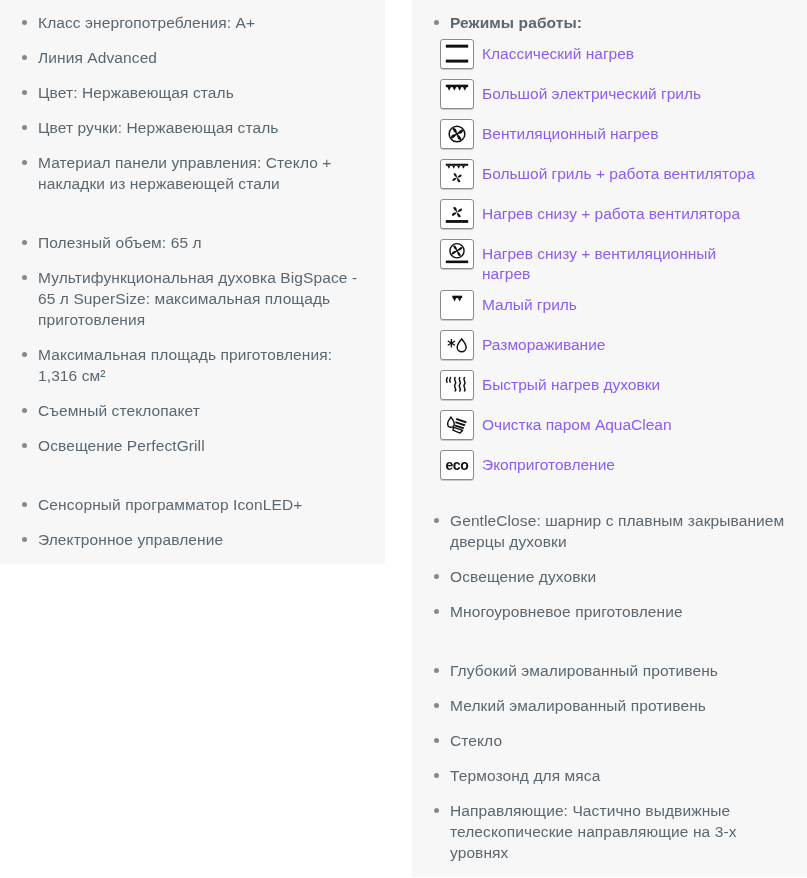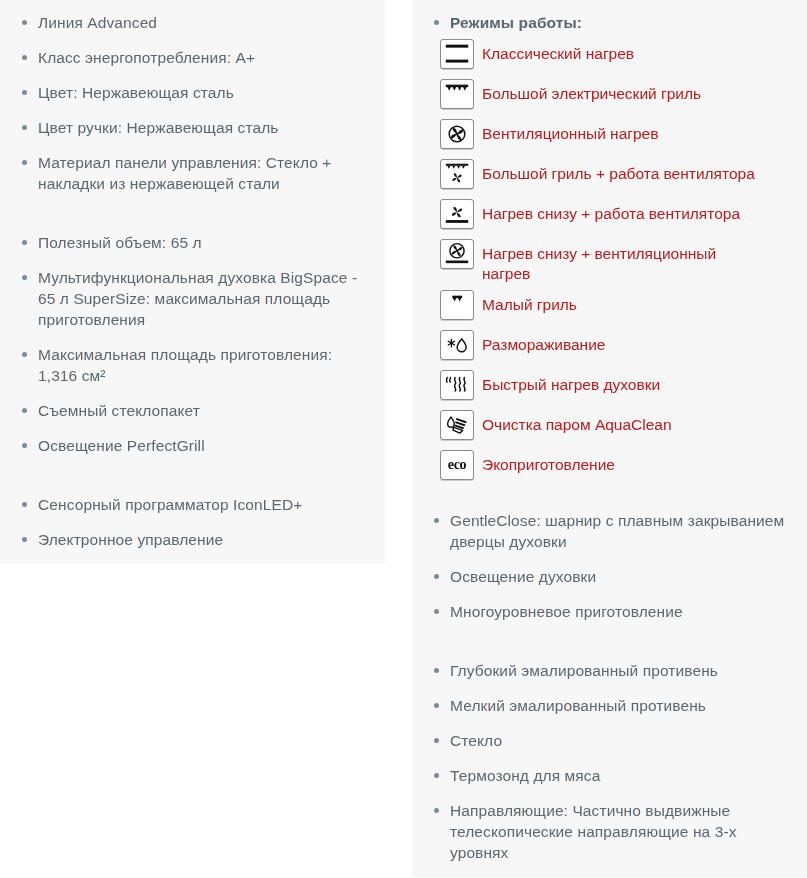--- a/index.html
+++ b/index.html
@@ -54,21 +54,21 @@
   .modes > li{
     display:flex;
     align-items:flex-start;
     margin-bottom:6px;
     min-height:34px;
   }
   .modes > li:last-child{margin-bottom:0;}
   .mode-label{
     font-size:15.5px;
     line-height:20px;
-    color:#b91c1c;
+    color:#8b5cf6;
     padding-top:5px;
     padding-left:8px;
     max-width:285px;
   }
   .icon-box{
     flex:0 0 auto;
     width:34px;height:30px;
     border:1px solid #8b8b8b;
     border-radius:3px;
     background:#ffffff;
@@ -77,34 +77,34 @@
     box-shadow:0 1px 0 rgba(0,0,0,.18);
   }
   .icon-box svg{display:block;width:100%;height:100%;}
 
   .eco-text{
     position:absolute;left:0;right:0;top:50%;
     transform:translateY(-50%);
     text-align:center;
     font-size:14px;font-weight:bold;
     color:#111;
-    font-family:Liberation Serif, serif;
+    font-family:Liberation Sans, sans-serif;
     letter-spacing:-0.3px;
   }
 </style>
 </head>
 <body>
 
 <div class="page">
 
   <div class="col col-left">
     <div class="panel">
       <ul class="specs">
+        <li><span class="bullet"></span><span>Класс энергопотребления: A+</span></li>
         <li><span class="bullet"></span><span>Линия Advanced</span></li>
-        <li><span class="bullet"></span><span>Класс энергопотребления: A+</span></li>
         <li><span class="bullet"></span><span>Цвет: Нержавеющая сталь</span></li>
         <li><span class="bullet"></span><span>Цвет ручки: Нержавеющая сталь</span></li>
         <li><span class="bullet"></span><span>Материал панели управления: Стекло + накладки из нержавеющей стали</span></li>
 
         <li class="spacer"></li>
 
         <li><span class="bullet"></span><span>Полезный объем: 65 л</span></li>
         <li><span class="bullet"></span><span>Мультифункциональная духовка BigSpace - 65 л SuperSize: максимальная площадь приготовления</span></li>
         <li><span class="bullet"></span><span>Максимальная площадь приготовления: 1,316 см²</span></li>
         <li><span class="bullet"></span><span>Съемный стеклопакет</span></li>

